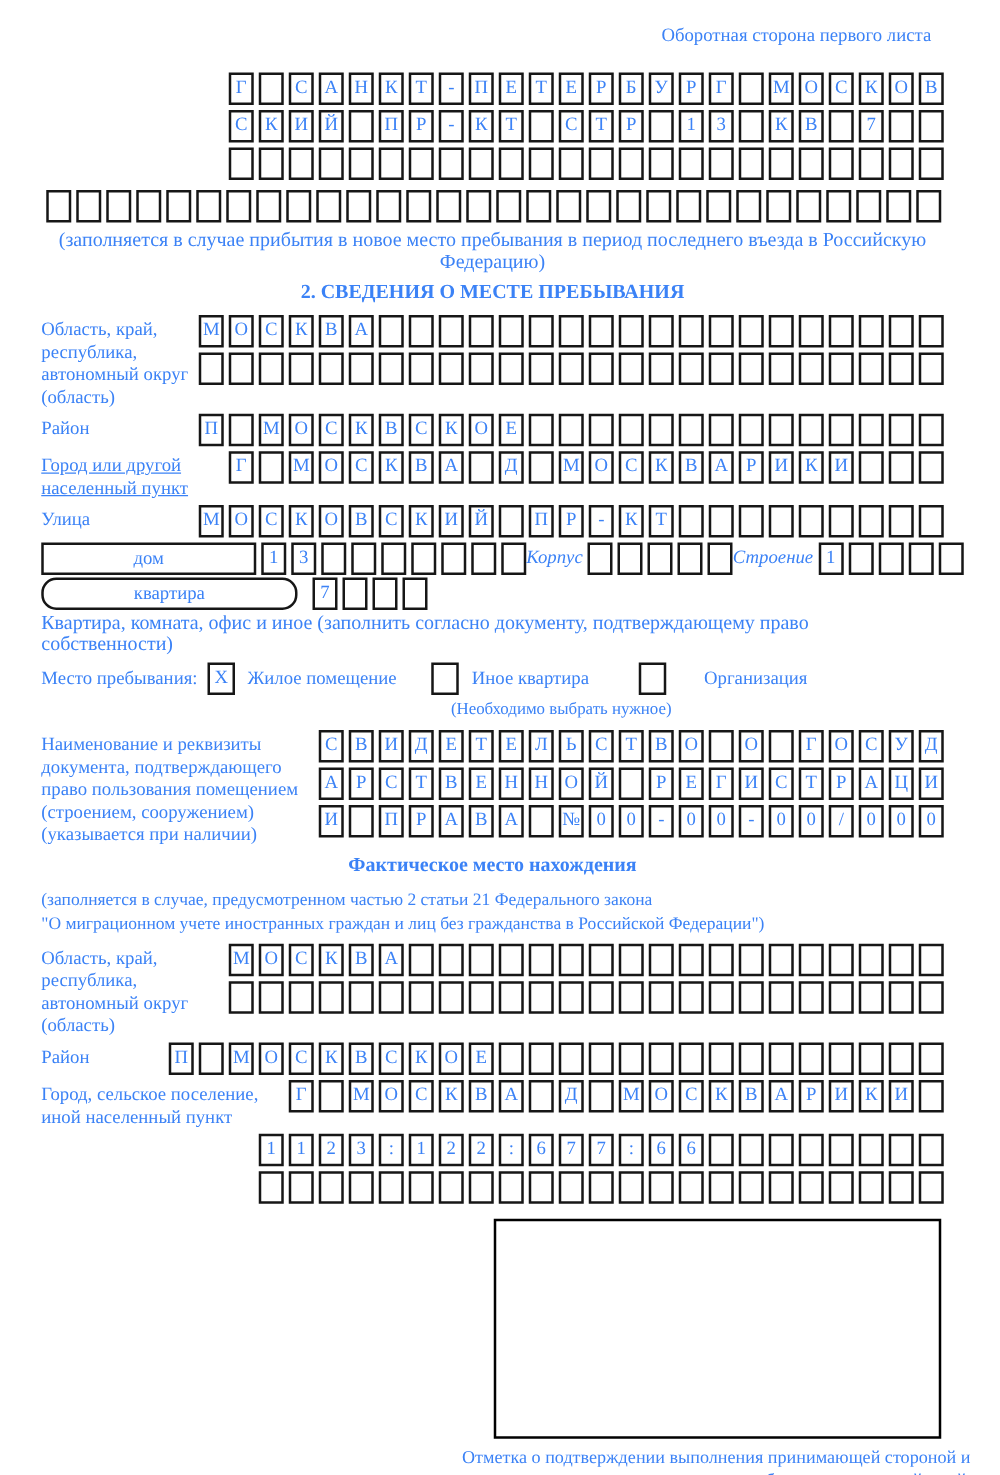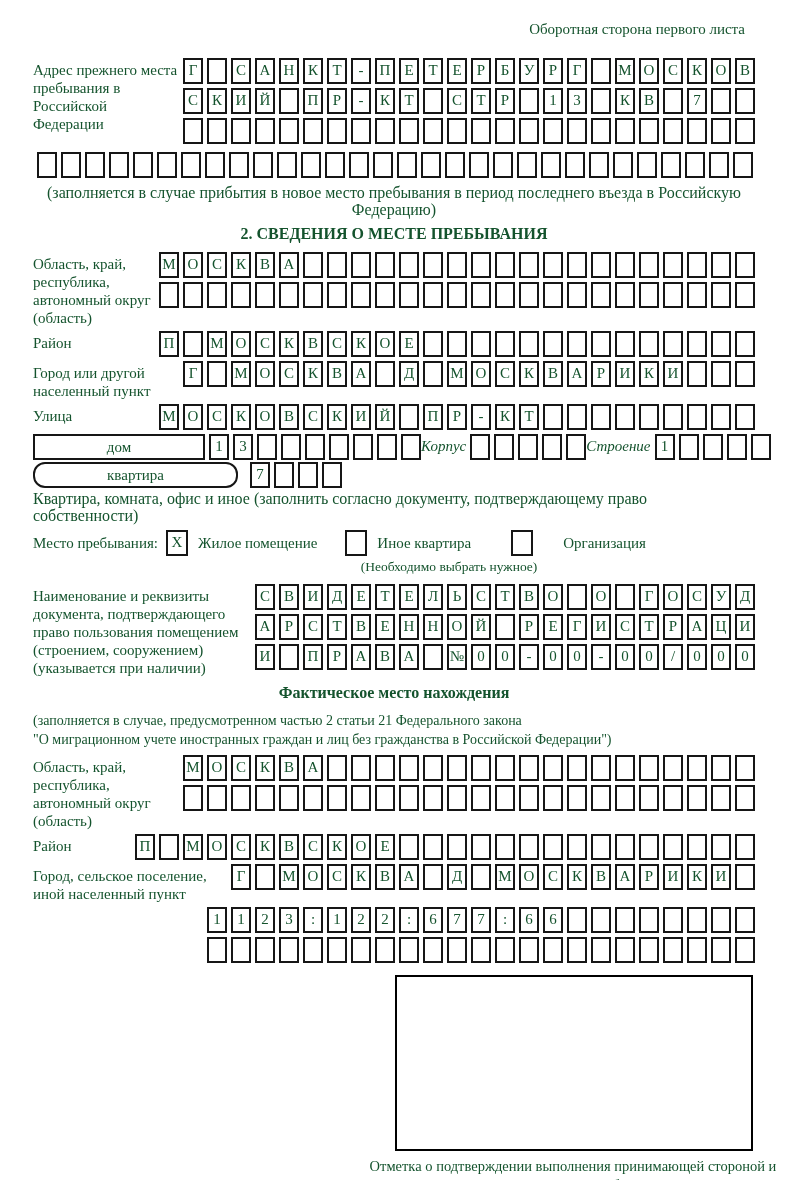--- a/index.html
+++ b/index.html
@@ -1,21 +1,21 @@
 <!DOCTYPE html>
 <html lang="ru"><head>
 <meta charset="utf-8">
 <style>
   html,body{margin:0;padding:0;background:#fff;}
   .page{
     position:relative;
     width:800px;height:1180px;
     box-sizing:border-box;
     padding:20px 45px 0 33px;
-    background:#fff;color:#14532d;
+    background:#fff;color:#3b82f6;
     font-family:"Liberation Serif","DejaVu Serif",serif;
     font-size:15px;line-height:18px;
     overflow:hidden;
   }
   .page-title{text-align:right;padding-right:10px;margin-bottom:20px;}
   .frow{display:flex;align-items:flex-start;margin-bottom:4px;}
   .flabel{flex:0 1 auto;padding-top:3px;}
   .rowstack{margin-left:auto;flex:0 0 auto;}
   .rowstack .cells{margin-bottom:4px;}
   .cells{display:flex;margin-left:auto;flex:0 0 auto;}
@@ -64,21 +64,20 @@
   .mb6{margin-bottom:6px;} .mt6{margin-top:6px;}
 </style>
 </head>
 <body>
 
 <div class="page">
 
   <div class="page-title">Оборотная сторона первого листа</div>
 
   <div class="frow">
-    <div class="flabel" style="width:150px;">Адрес прежнего места пребывания в Российской Федерации</div>
     <div class="rowstack">
       <div class="cells">
           <span class="cell">Г</span>
           <span class="cell"></span>
           <span class="cell">С</span>
           <span class="cell">А</span>
           <span class="cell">Н</span>
           <span class="cell">К</span>
           <span class="cell">Т</span>
           <span class="cell">-</span>
@@ -274,21 +273,21 @@
         <span class="cell"></span>
         <span class="cell"></span>
         <span class="cell"></span>
         <span class="cell"></span>
         <span class="cell"></span>
         <span class="cell"></span>
       </div>
   </div>
 
   <div class="frow">
-    <div class="flabel" style="width:145px;">Город или другой населенный пункт</div>
+    <div class="flabel" style="width:145px;text-decoration:underline;">Город или другой населенный пункт</div>
     <div class="cells">
         <span class="cell">Г</span>
         <span class="cell"></span>
         <span class="cell">М</span>
         <span class="cell">О</span>
         <span class="cell">С</span>
         <span class="cell">К</span>
         <span class="cell">В</span>
         <span class="cell">А</span>
         <span class="cell"></span>

